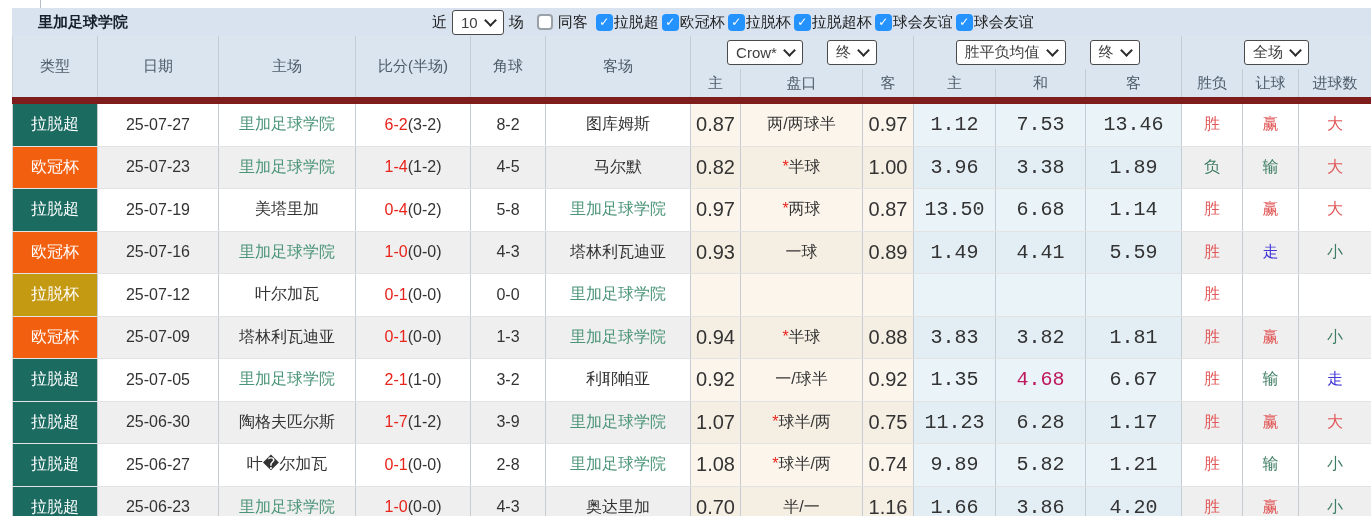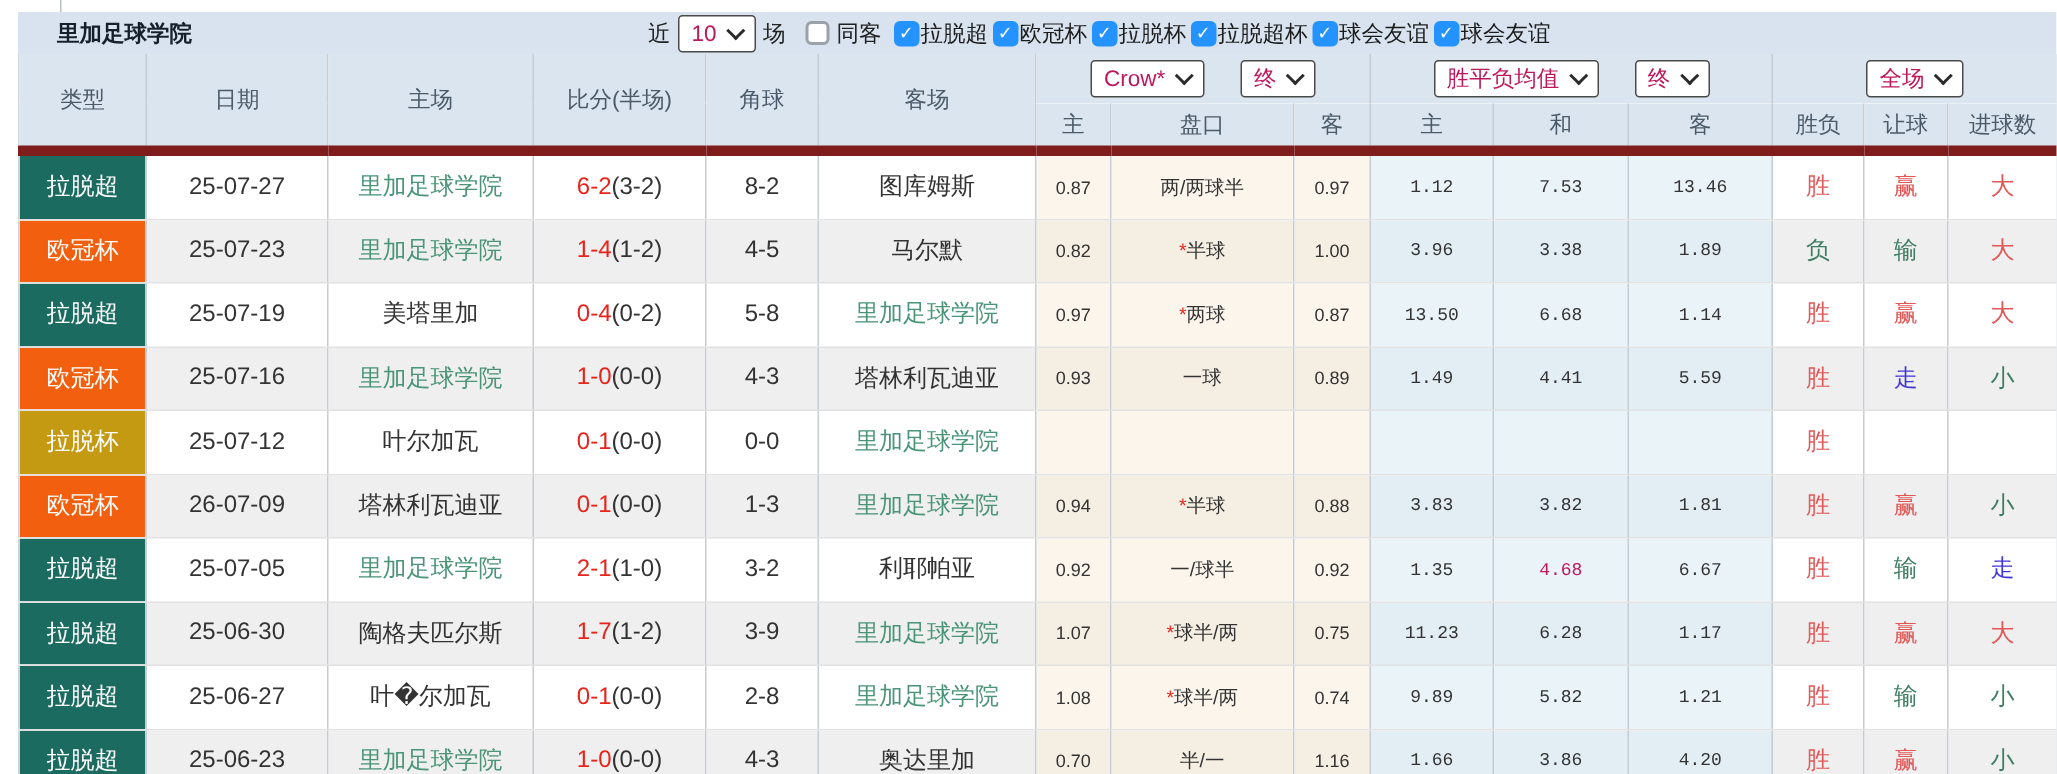--- a/index.html
+++ b/index.html
@@ -3,21 +3,21 @@
 <meta charset="utf-8">
 <style>
   html,body{margin:0;padding:0;background:#fff;}
   body{font-family:"Liberation Sans","DejaVu Sans",sans-serif;width:1371px;height:516px;overflow:hidden;position:relative;color:#333;}
   .top-strip{position:absolute;left:0;top:0;width:1371px;height:8px;background:#fff;}
   .top-tick{position:absolute;left:40px;top:0;width:1px;height:8px;background:#b9bec4;}
   
   .title-bar{position:absolute;left:12px;top:8px;width:1359px;height:28px;background:#d8e3ef;display:flex;align-items:center;}
   .team-title{margin-left:26px;font-size:15px;font-weight:bold;color:#16202c;}
   .controls{position:absolute;left:420px;top:0;height:28px;display:flex;align-items:center;gap:5px;font-size:15px;color:#222;}
-  .sel{display:inline-flex;align-items:center;justify-content:center;gap:8px;background:#fff;border:1px solid #4a4a4a;border-radius:3px;height:25px;padding:0 8px;font-size:15px;color:#be185d;box-sizing:border-box;cursor:pointer;white-space:nowrap;}
+  .sel{display:inline-flex;align-items:center;justify-content:center;gap:8px;background:#fff;border:1px solid #4a4a4a;border-radius:3px;height:25px;padding:0 8px;font-size:15px;color:#404040;box-sizing:border-box;cursor:pointer;white-space:nowrap;}
   .chev{width:7px;height:7px;border-right:2px solid #2b2b2b;border-bottom:2px solid #2b2b2b;transform:rotate(45deg);margin-top:-4px;flex:none;}
   .cb-off{width:16px;height:16px;background:#fff;border:2px solid #9aa1a8;border-radius:4px;box-sizing:border-box;flex:none;cursor:pointer;}
   .cb-on{width:17px;height:17px;background:#2492ff;border-radius:4px;display:inline-flex;align-items:center;justify-content:center;flex:none;cursor:pointer;}
   .cb-on .tick{color:#fff;font-size:12px;font-weight:bold;line-height:1;}
   .filter-item{display:inline-flex;align-items:center;gap:1px;margin-left:3px;cursor:pointer;}
   .filter-label{font-size:15px;color:#1c1c1c;}
   
   table.matches{position:absolute;left:12px;top:36px;width:1359px;border-collapse:collapse;table-layout:fixed;}
   th,td{border-right:1px solid #c6ccd3;border-bottom:1px solid #e2e2e2;text-align:center;padding:0;overflow:hidden;white-space:nowrap;}
   thead th{background:#dbe5ef;color:#4c5b69;font-weight:normal;font-size:15px;border-bottom:7px solid #7f1d1d;}
@@ -38,22 +38,22 @@
   .c-borange{background:#f2600f;}
   .c-bgold{background:#c49a12;}
   .c-green{color:#4a9478;}
   .c-red{color:#e25757;}
   .c-dgreen{color:#3e7d63;}
   .c-blue{color:#4136d6;}
   .c-orange{color:#be185d;}
   .score-main{color:#e8231a;}
   .score-half{color:#333;}
   .pan-star{color:#e8231a;}
-  td.col-pan{font-size:13px;}
-  .num{font-size:12px;}
+  td.col-pan{font-size:16px;}
+  .num{font-size:20px;}
   .hgroup-inner{display:flex;align-items:center;justify-content:center;gap:24px;text-align:center;}
 </style>
 </head>
 <body>
 
 <div class="top-strip">
   <div class="top-tick"></div>
 </div>
 
 <div class="title-bar">
@@ -302,21 +302,21 @@
     <td class="col-avg num"></td>
     <td class="col-res c-red">胜</td>
     <td class="col-res"></td>
     <td class="col-res"></td>
   </tr>
 
   <tr class="match-row">
     <td class="col-type">
       <span class="badge c-borange">欧冠杯</span>
     </td>
-    <td>26-07-09</td>
+    <td>25-07-09</td>
     <td>塔林利瓦迪亚</td>
     <td>
       <span class="score-main">0-1</span><span class="score-half">(0-0)</span>
     </td>
     <td>1-3</td>
     <td class="c-green">里加足球学院</td>
     <td class="col-odds num">0.94</td>
     <td class="col-odds col-pan">
       <span class="pan-star">*</span><span>半球</span>
     </td>

